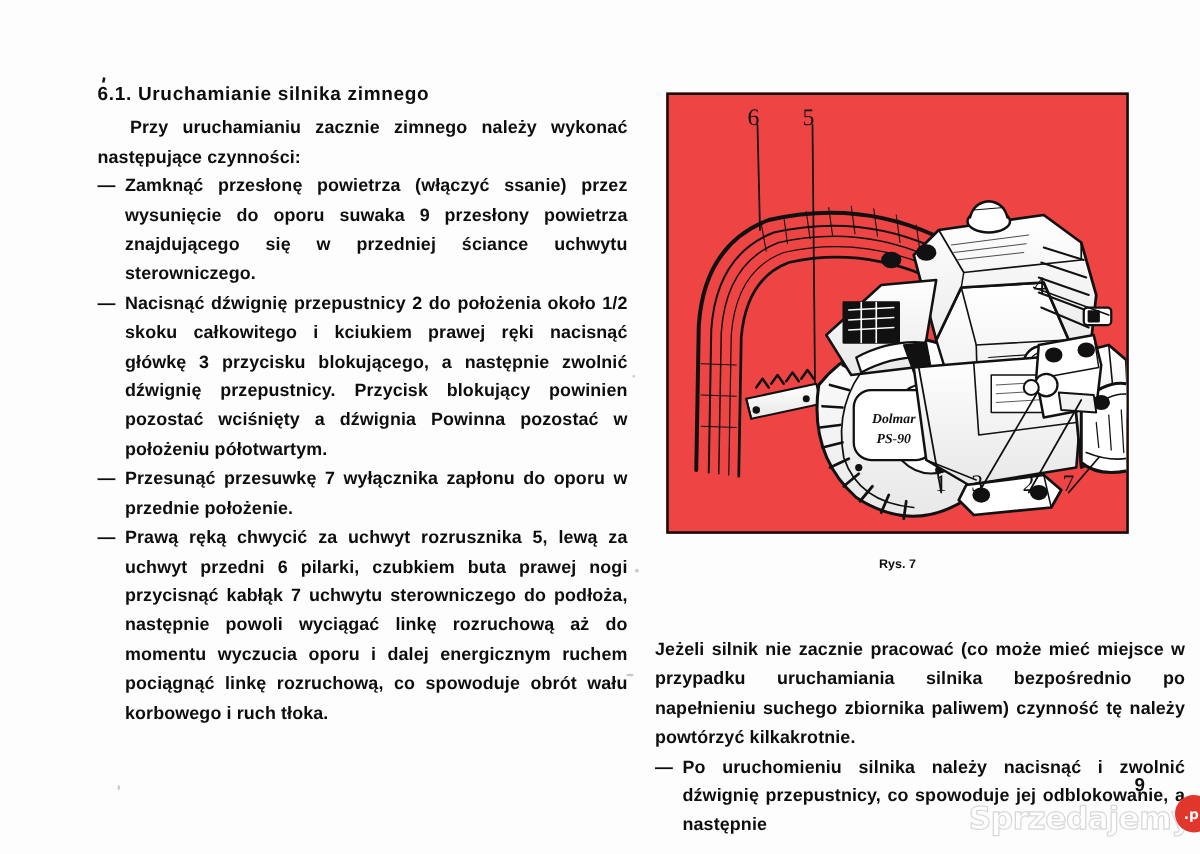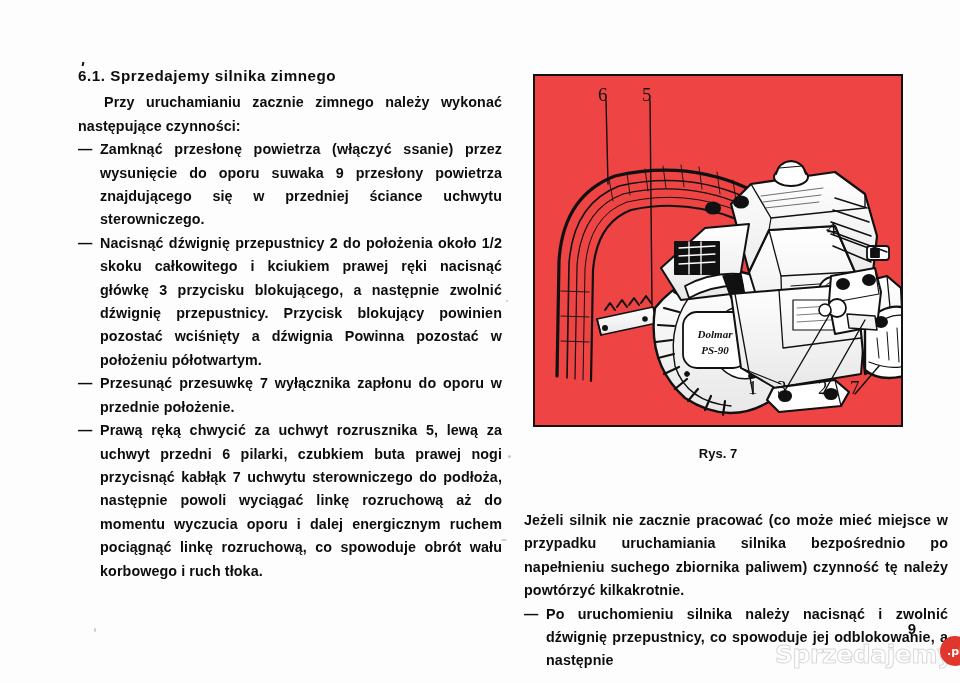--- a/index.html
+++ b/index.html
@@ -111,21 +111,21 @@
     overflow: hidden;
   }
 
   #figure-caption {
     position: absolute;
     left: 533px;
     top: 446px;
     width: 370px;
     text-align: center;
     font-weight: bold;
-    font-size: 13px;
+    font-size: 10px;
   }
 
   #right-column {
     left: 524px;
     top: 509px;
     width: 424px;
   }
 
   
   .callout {
@@ -188,21 +188,21 @@
   }
 </style>
 </head>
 <body>
 
 <div class="page">
 
   <div class="col" id="left-column">
 
 
-    <h2 id="section-heading"><span class="numdot">6</span><span>.1. Sprzedajemy silnika zimnego</span></h2>
+    <h2 id="section-heading"><span class="numdot">6</span><span>.1. Uruchamianie silnika zimnego</span></h2>
 
     <p class="para-indent">Przy uruchamianiu zacznie zimnego należy wykonać następujące czynności:</p>
 
     <div id="steps-list">
       <p class="dash-item"><span class="dash">—</span><span>Zamknąć przesłonę powietrza (włączyć ssanie) przez wysunięcie do oporu suwaka 9 przesłony powietrza znajdującego się w przedniej ściance uchwytu sterowniczego.</span></p>
 
       <p class="dash-item"><span class="dash">—</span><span>Nacisnąć dźwignię przepustnicy 2 do położenia około 1/2 skoku całkowitego i kciukiem prawej ręki nacisnąć główkę 3 przycisku blokującego, a następnie zwolnić dźwignię przepustnicy. Przycisk blokujący powinien pozostać wciśnięty a dźwignia Powinna pozostać w położeniu półotwartym.</span></p>
 
       <p class="dash-item"><span class="dash">—</span><span>Przesunąć przesuwkę 7 wyłącznika zapłonu do oporu w przednie położenie.</span></p>
 

